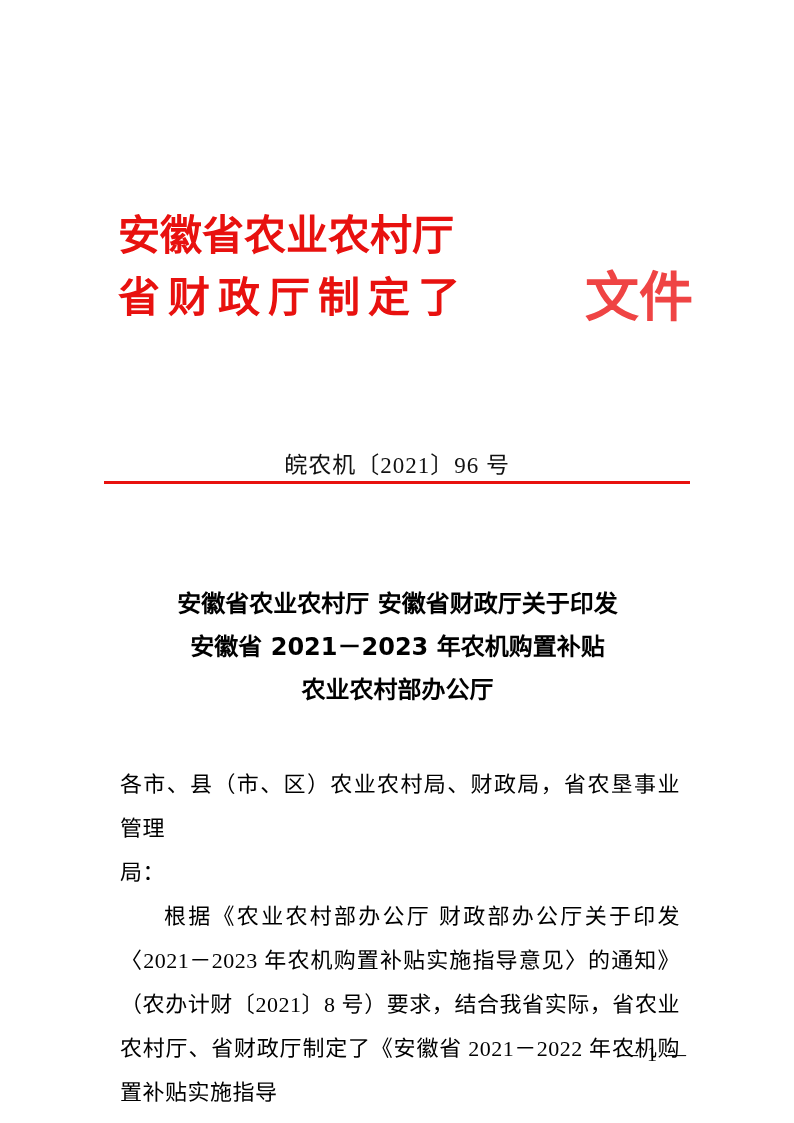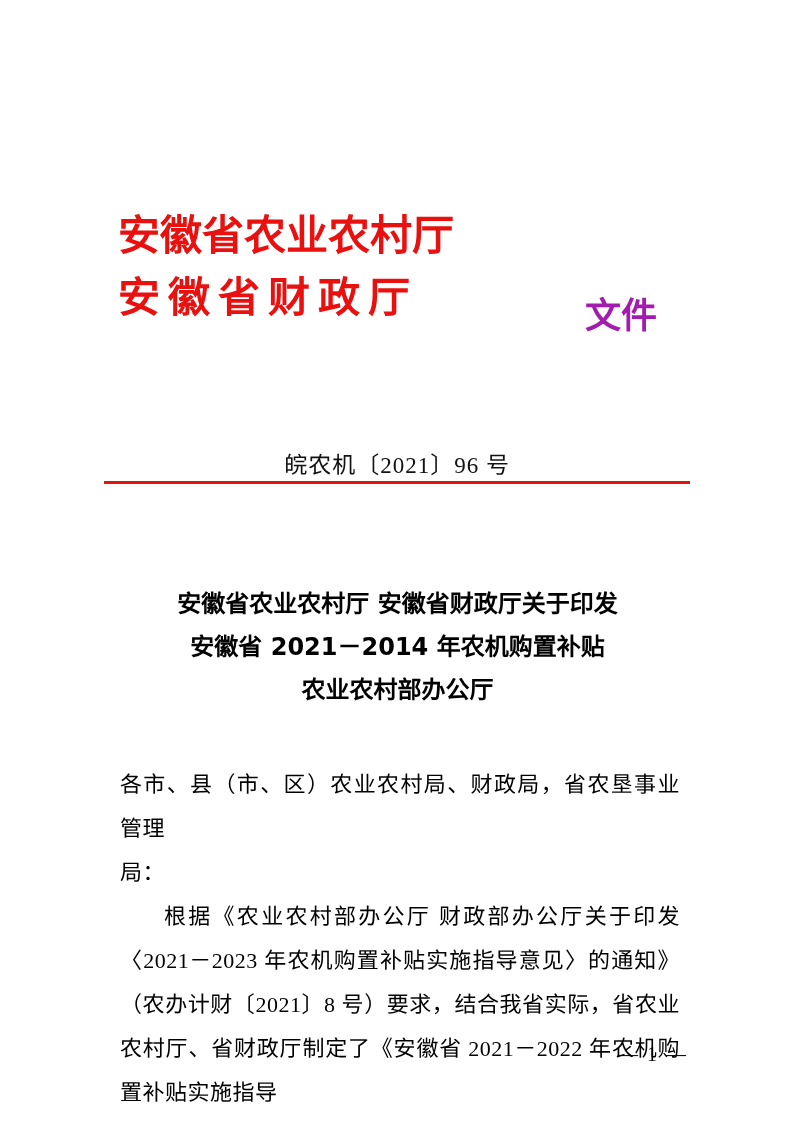--- a/index.html
+++ b/index.html
@@ -45,27 +45,26 @@
     white-space: nowrap;
     letter-spacing: 0px;
   }
   .lh-line.spaced {
     letter-spacing: 8px;
   }
   .lh-wen {
     position: absolute;
     left: 585px;
     top: 62px;
-    color: #a21caf;
+    color: #ef4444;
     font-family: "DejaVu Sans", "Liberation Sans", sans-serif;
     font-weight: bold;
-    font-size: 36px;
+    font-size: 54px;
     line-height: 62px;
     white-space: nowrap;
-    margin-top: 18px;
   }
 
   
   .docnum {
     position: absolute;
     left: 0;
     right: 0;
     top: 446px;
     text-align: center;
     font-size: 23px;
@@ -125,31 +124,31 @@
   }
 </style>
 </head>
 <body>
 
 <div class="page">
 
   <div class="letterhead">
     <div class="lh-lines">
       <div class="lh-line">安徽省农业农村厅</div>
-      <div class="lh-line spaced">安徽省财政厅</div>
+      <div class="lh-line spaced">省财政厅制定了</div>
     </div>
     <div class="lh-wen">文件</div>
   </div>
 
   <div class="docnum">皖农机〔2021〕96 号</div>
   <div class="red-rule"></div>
 
   <div class="title">
     <div>安徽省农业农村厅 安徽省财政厅关于印发</div>
-    <div>安徽省 2021－2014 年农机购置补贴</div>
+    <div>安徽省 2021－2023 年农机购置补贴</div>
     <div>农业农村部办公厅</div>
   </div>
 
   <div class="body-text">
     <p>各市、县（市、区）农业农村局、财政局，省农垦事业管理</p>
     <p>局：</p>
     <p class="indent2">根据《农业农村部办公厅 财政部办公厅关于印发〈2021－2023 年农机购置补贴实施指导意见〉的通知》（农办计财〔2021〕8 号）要求，结合我省实际，省农业农村厅、省财政厅制定了《安徽省 2021－2022 年农机购置补贴实施指导</p>
   </div>
 
   <div class="page-number">— 1 —</div>

